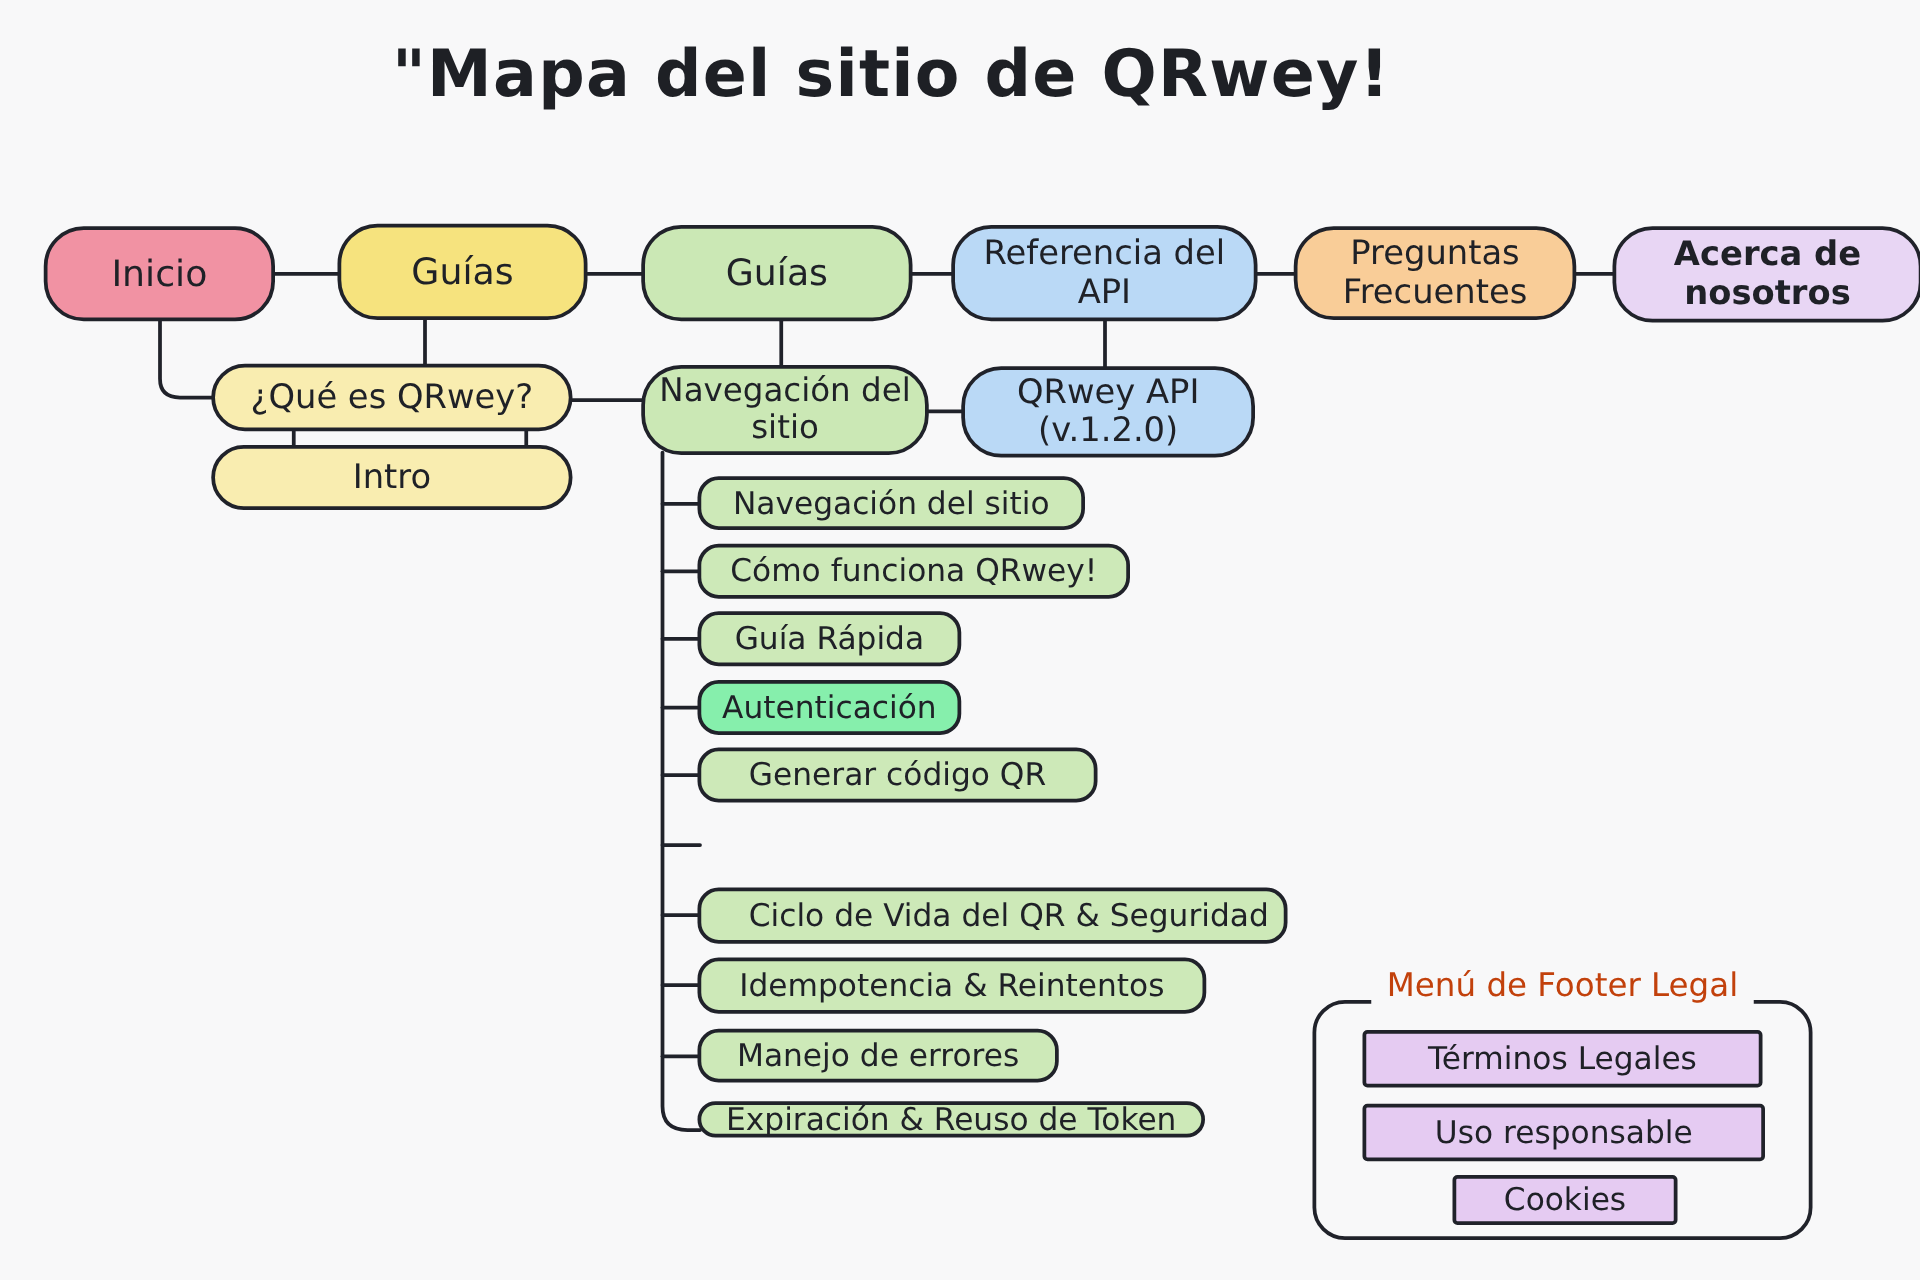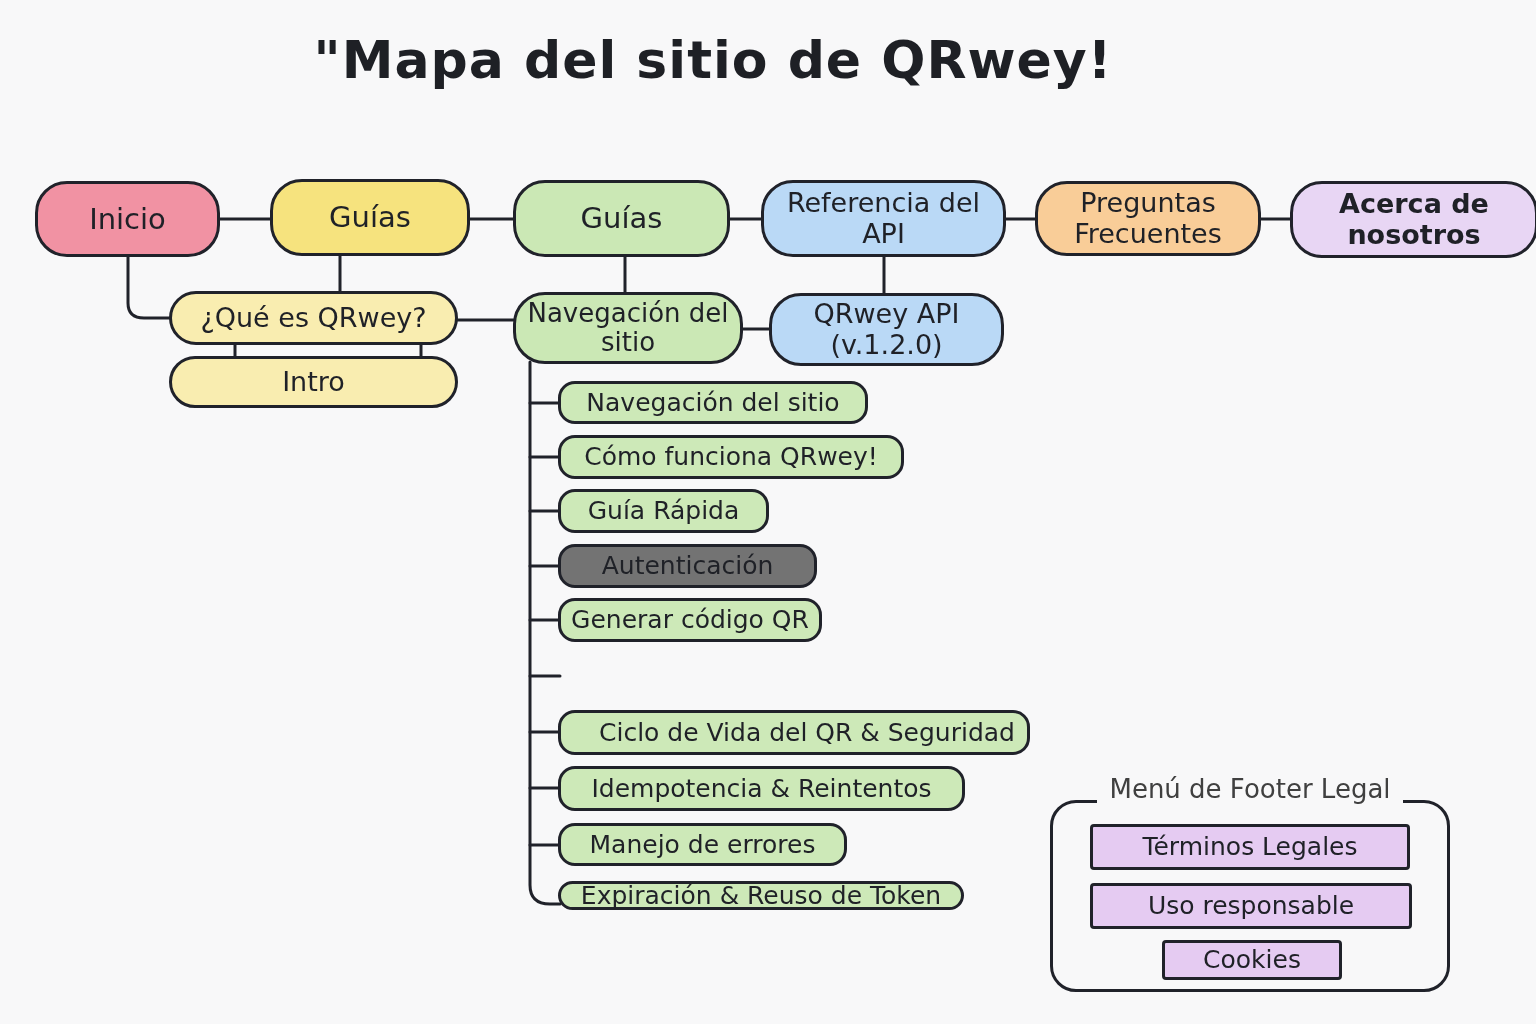--- a/index.html
+++ b/index.html
@@ -22,21 +22,21 @@
   .lvl1 { font-size:29px; }
   .lvl2 { font-size:26px; }
   .leaf { font-size:25px; border-radius:17px; padding:2px 10px; }
   .legal-box { font-size:25px; border-radius:4px; }
   svg.wires { position:absolute; left:0; top:0; pointer-events:none; }
   .legal-frame {
     position:absolute; box-sizing:border-box;
     border:3px solid #20222a; border-radius:26px; background:transparent;
   }
   .legal-title {
-    position:absolute; text-align:center; font-size:26px; color:#404040;
+    position:absolute; text-align:center; font-size:26px; color:#c2410c;
   }
   .legal-title span { background:#f8f8f9; padding:0 12px; }
 </style>
 </head>
 <body>
 
 <div class="canvas">
 
   <svg class="wires" width="1536" height="1024" viewBox="0 0 1536 1024">
     <g fill="none" stroke="#20222a" stroke-width="3" stroke-linecap="round">
@@ -76,22 +76,22 @@
   <div class="node" style="left:1290px; top:181px; width:248px; height:77px; background:#e8d6f4; font-size:27px;font-weight:bold;">Acerca de nosotros</div>
 
   <div class="node lvl2" style="left:169px; top:291px; width:289px; height:54px; background:#f9edb0; font-size:27px;">¿Qué es QRwey?</div>
   <div class="node lvl2" style="left:169px; top:356px; width:289px; height:52px; background:#f9edb0; font-size:27px;">Intro</div>
   <div class="node lvl2" style="left:513px; top:292px; width:230px; height:72px; background:#cbe8b5;">Navegación del sitio</div>
   <div class="node lvl2" style="left:769px; top:293px; width:235px; height:73px; background:#bad9f6; font-size:27px;">QRwey API (v.1.2.0)</div>
 
   <div class="node leaf" style="left:558px; top:381px; width:310px; height:43px; background:#cde9b8;">Navegación del sitio</div>
   <div class="node leaf" style="left:558px; top:435px; width:346px; height:44px; background:#cde9b8;">Cómo funciona QRwey!</div>
   <div class="node leaf" style="left:558px; top:489px; width:211px; height:44px; background:#cde9b8;">Guía Rápida</div>
-  <div class="node leaf" style="left:558px; top:544px; width:259px; height:44px; background:#737373;">Autenticación</div>
-  <div class="node leaf" style="left:558px; top:598px; width:264px; height:44px; background:#cde9b8;">Generar código QR</div>
+  <div class="node leaf" style="left:558px; top:544px; width:211px; height:44px; background:#86efac;">Autenticación</div>
+  <div class="node leaf" style="left:558px; top:598px; width:320px; height:44px; background:#cde9b8;">Generar código QR</div>
   <div class="node leaf" style="left:558px; top:710px; width:472px; height:45px; background:#cde9b8;padding-left:36px;">Ciclo de Vida del QR &amp; Seguridad</div>
   <div class="node leaf" style="left:558px; top:766px; width:407px; height:45px; background:#cde9b8;">Idempotencia &amp; Reintentos</div>
   <div class="node leaf" style="left:558px; top:823px; width:289px; height:43px; background:#cde9b8;">Manejo de errores</div>
   <div class="node leaf" style="left:558px; top:881px; width:406px; height:29px; background:#cde9b8;">Expiración &amp; Reuso de Token</div>
 
   <div class="legal-frame" style="left:1050px; top:800px; width:400px; height:192px;"></div>
   <div class="legal-title" style="left:1050px; top:774px; width:400px;">
     <span>Menú de Footer Legal</span>
   </div>
   <div class="node legal-box" style="left:1090px; top:824px; width:320px; height:46px; background:#e5cbf2;">Términos Legales</div>

